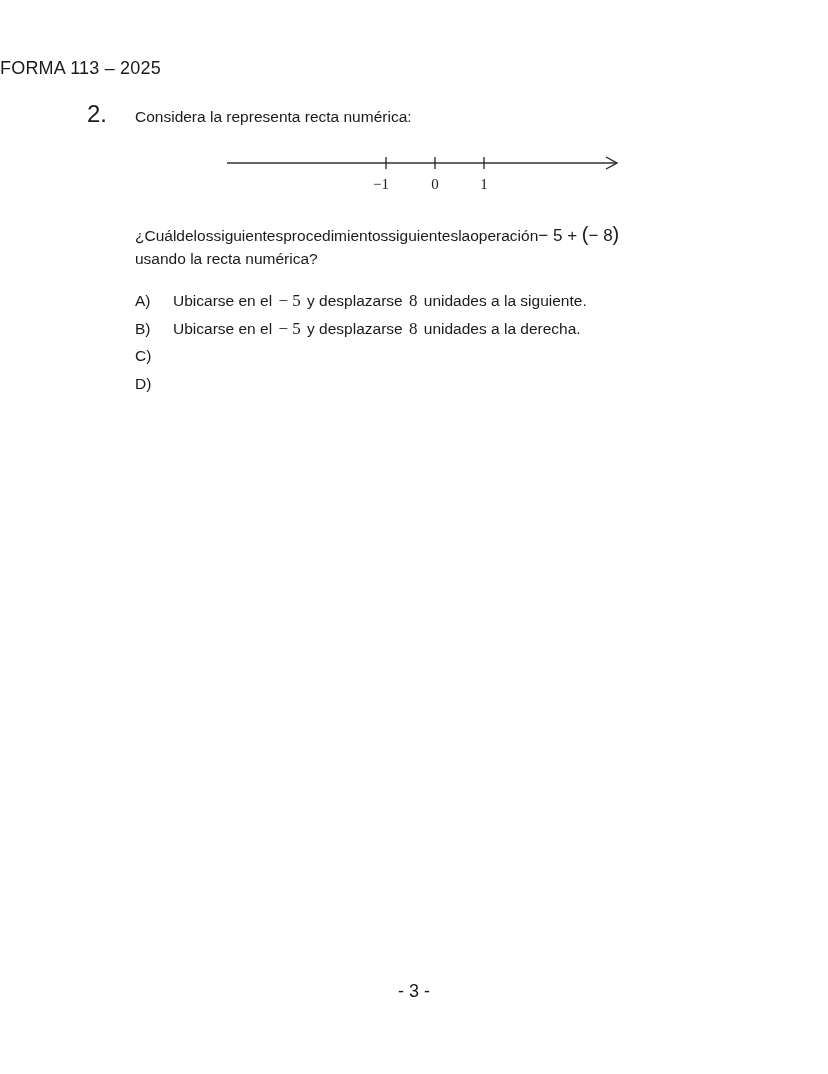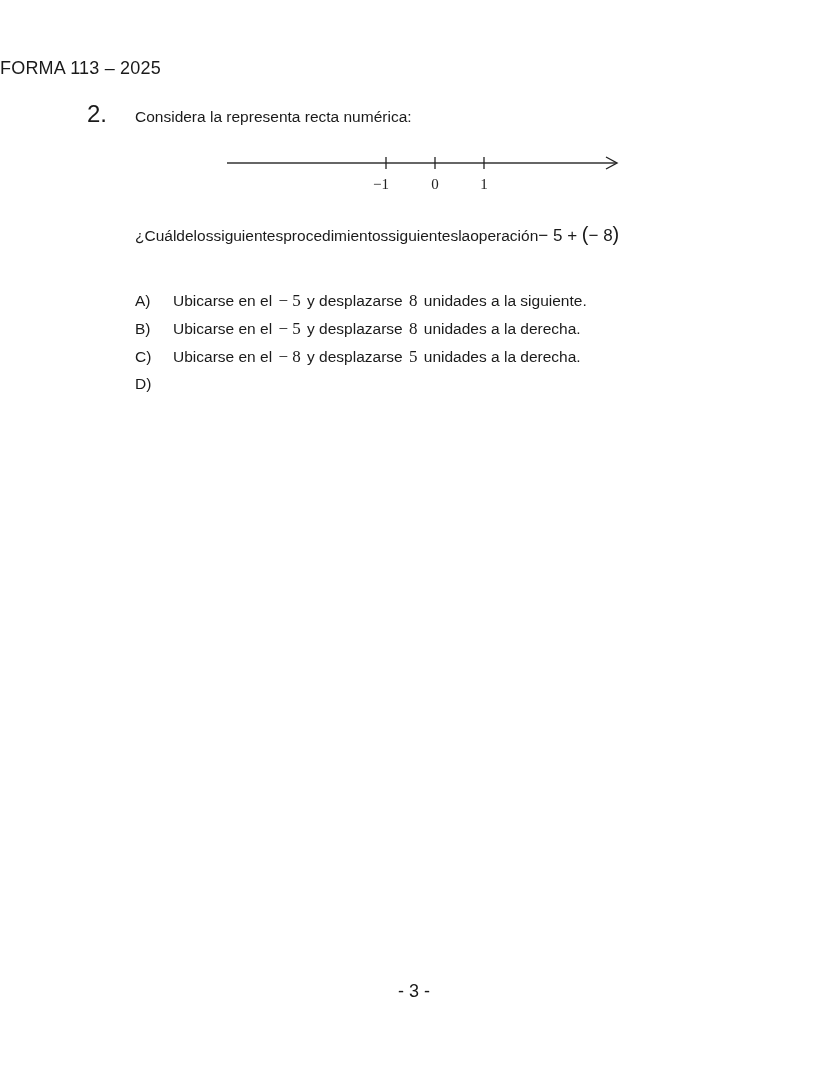--- a/index.html
+++ b/index.html
@@ -45,33 +45,33 @@
     <span>¿Cuál</span>
     <span>de</span>
     <span>los</span>
     <span>siguientes</span>
     <span>procedimientos</span>
     <span>siguientes</span>
     <span>la</span>
     <span>operación</span>
     <span class="math"><span>− 5</span> <span>+</span> <span class="big">(</span><span>− 8</span><span class="big">)</span></span>
   </div>
+  <div>usando la recta numérica?</div>
 </div>
 
 <div class="options">
   <div class="opt">
     <span class="letter">A)</span>
     <span><span>Ubicarse en el</span> <span class="m">− 5</span> <span>y desplazarse</span> <span class="m">8</span> <span>unidades a la siguiente.</span></span>
   </div>
   <div class="opt">
     <span class="letter">B)</span>
     <span><span>Ubicarse en el</span> <span class="m">− 5</span> <span>y desplazarse</span> <span class="m">8</span> <span>unidades a la derecha.</span></span>
   </div>
   <div class="opt">
     <span class="letter">C)</span>
-    <span><span>Ubicarse en el</span> <span class="m">− 8</span> <span>y desplazarse</span> <span class="m">5</span> <span>unidades a la derecha.</span></span>
   </div>
   <div class="opt">
     <span class="letter">D)</span>
   </div>
 </div>
 
 <div class="footer">- 3 -</div>
 
 </body></html>

